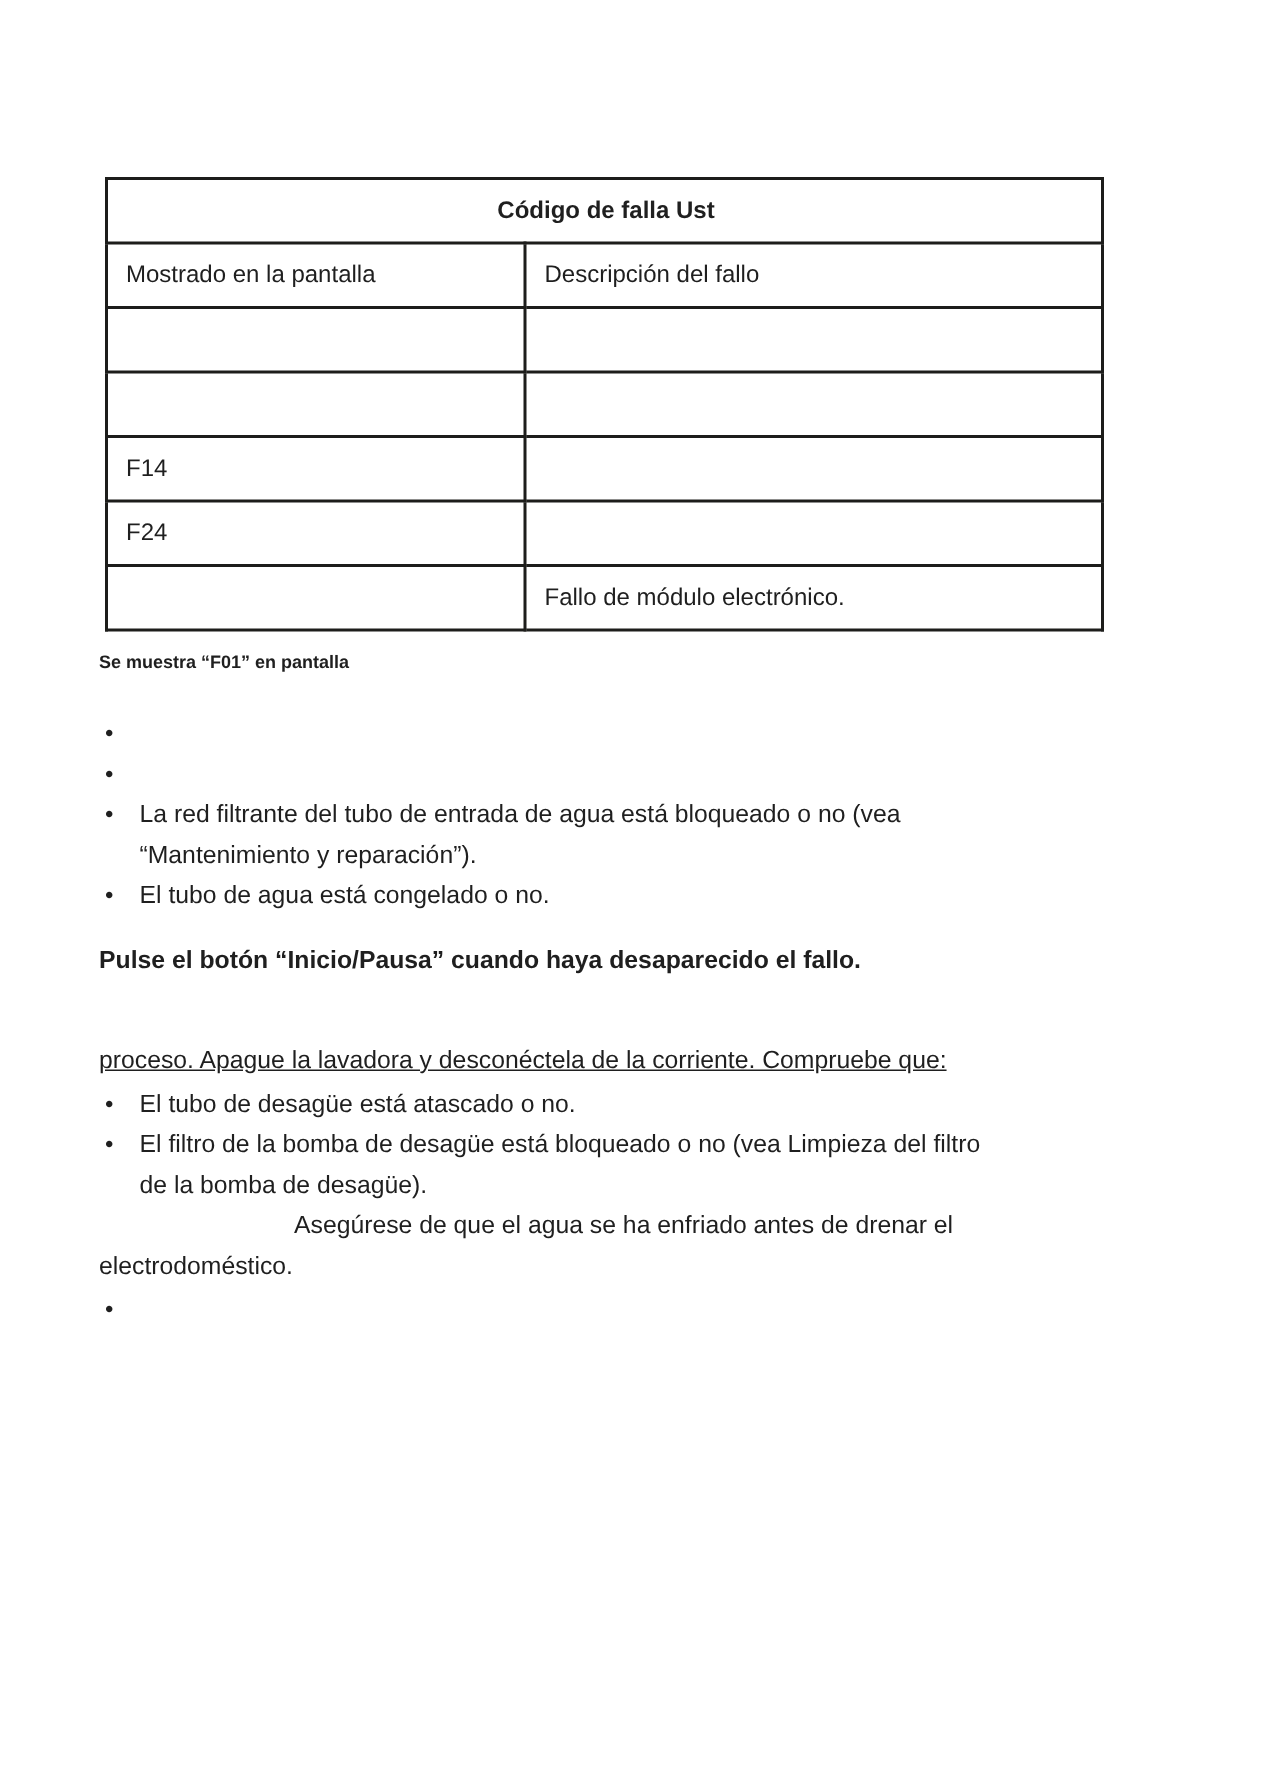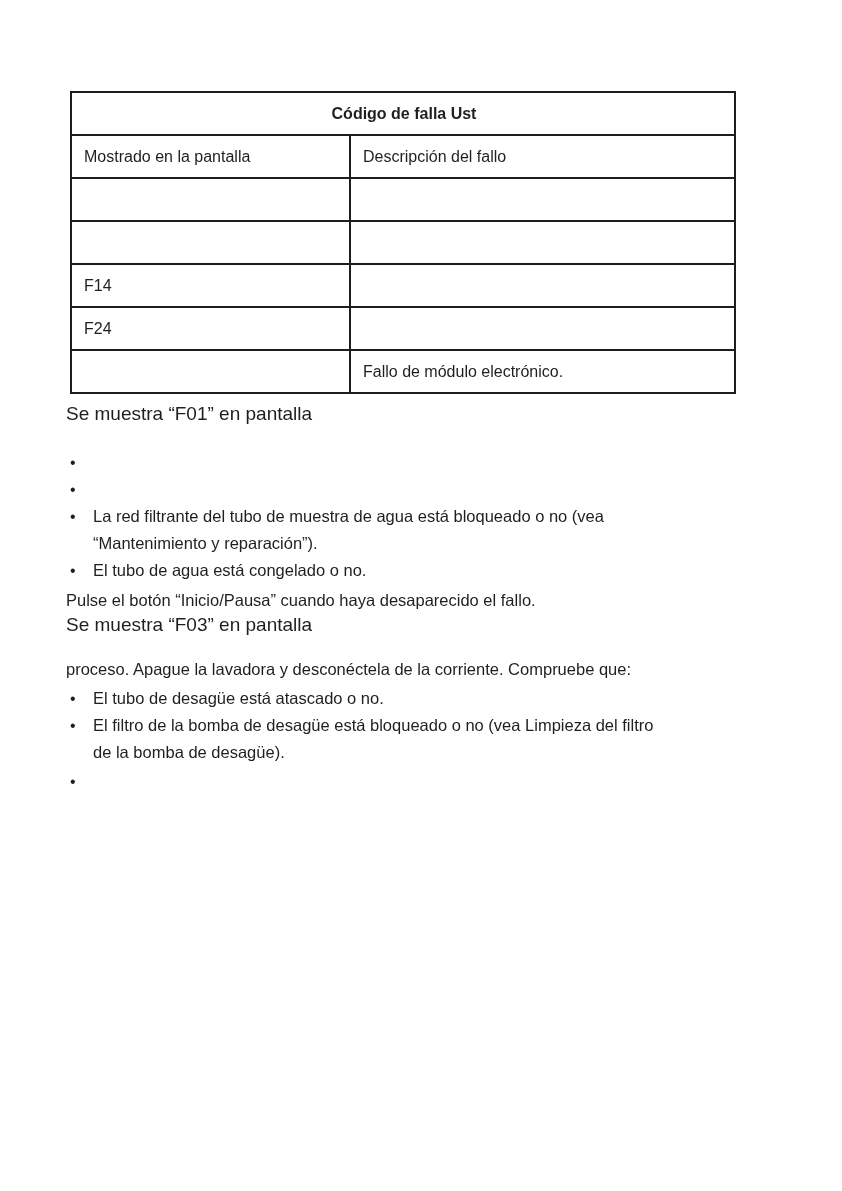--- a/index.html
+++ b/index.html
@@ -5,21 +5,21 @@
   * { margin: 0; padding: 0; box-sizing: border-box; }
   html, body { background: #ffffff; }
   .page {
     position: relative;
     width: 842px;
     height: 1191px;
     margin: 0 auto;
     background: #ffffff;
     color: #1f1f1f;
     font-family: "Liberation Sans", sans-serif;
-    padding-top: 91px;
+    padding-top: 118px;
     overflow: hidden;
   }
   
   .fault-table {
     border-collapse: collapse;
     table-layout: fixed;
     margin-left: 70px;
     width: 664px;
     font-size: 16px;
   }
@@ -29,22 +29,22 @@
     padding: 2px 10px 2px 12px;
     vertical-align: middle;
   }
   .fault-table .title-cell {
     text-align: center;
     font-weight: bold;
   }
   
   .sec-heading {
     font-family: "Liberation Sans", sans-serif;
-    font-size: 19px;
-    font-weight: normal;
+    font-size: 12px;
+    font-weight: bold;
     line-height: 22px;
     margin: 9px 0 0 66px;
   }
   .sec-heading.f03 { margin-top: 0; }
   
   .bullets {
     list-style: none;
     margin: 24px 0 0 70px;
   }
   .bullets.tight { margin-top: 2px; }
@@ -61,22 +61,22 @@
   .btext {
     white-space: pre-line;
     font-size: 16.5px;
   }
   .body-p {
     margin: 0 0 0 66px;
     font-size: 16.5px;
     line-height: 27px;
     white-space: pre-line;
   }
-  .body-p.first-after-bullets { margin-top: 3px; }
-  .body-p.intro { margin-top: 20px; }
+  .body-p.first-after-bullets { margin-top: 16px; font-weight: bold; }
+  .body-p.intro { margin-top: 40px; text-decoration: underline; }
   .body-p.indent-note { text-indent: 130px; }
 </style>
 </head>
 <body>
 
 <div class="page">
 
   <table class="fault-table">
     <colgroup>
         <col style="width:279px">
@@ -117,47 +117,48 @@
 
   <ul class="bullets">
     <li>
       <span class="marker">•</span>
     </li>
     <li>
       <span class="marker">•</span>
     </li>
     <li>
       <span class="marker">•</span>
-      <span class="btext">La red filtrante del tubo de muestra de agua está bloqueado o no (vea
+      <span class="btext">La red filtrante del tubo de entrada de agua está bloqueado o no (vea
 “Mantenimiento y reparación”).</span>
     </li>
     <li>
       <span class="marker">•</span>
       <span class="btext">El tubo de agua está congelado o no.</span>
     </li>
   </ul>
 
   <p class="body-p first-after-bullets">Pulse el botón “Inicio/Pausa” cuando haya desaparecido el fallo.</p>
 
-  <h2 class="sec-heading f03">Se muestra “F03” en pantalla</h2>
 
   <p class="body-p intro">proceso. Apague la lavadora y desconéctela de la corriente. Compruebe que:</p>
 
   <ul class="bullets tight">
     <li>
       <span class="marker">•</span>
       <span class="btext">El tubo de desagüe está atascado o no.</span>
     </li>
     <li>
       <span class="marker">•</span>
       <span class="btext">El filtro de la bomba de desagüe está bloqueado o no (vea Limpieza del filtro
 de la bomba de desagüe).</span>
     </li>
   </ul>
 
+  <p class="body-p indent-note">Asegúrese de que el agua se ha enfriado antes de drenar el
+electrodoméstico.</p>
 
   <ul class="bullets tight">
     <li>
       <span class="marker">•</span>
     </li>
   </ul>
 
 
 </div>
 

